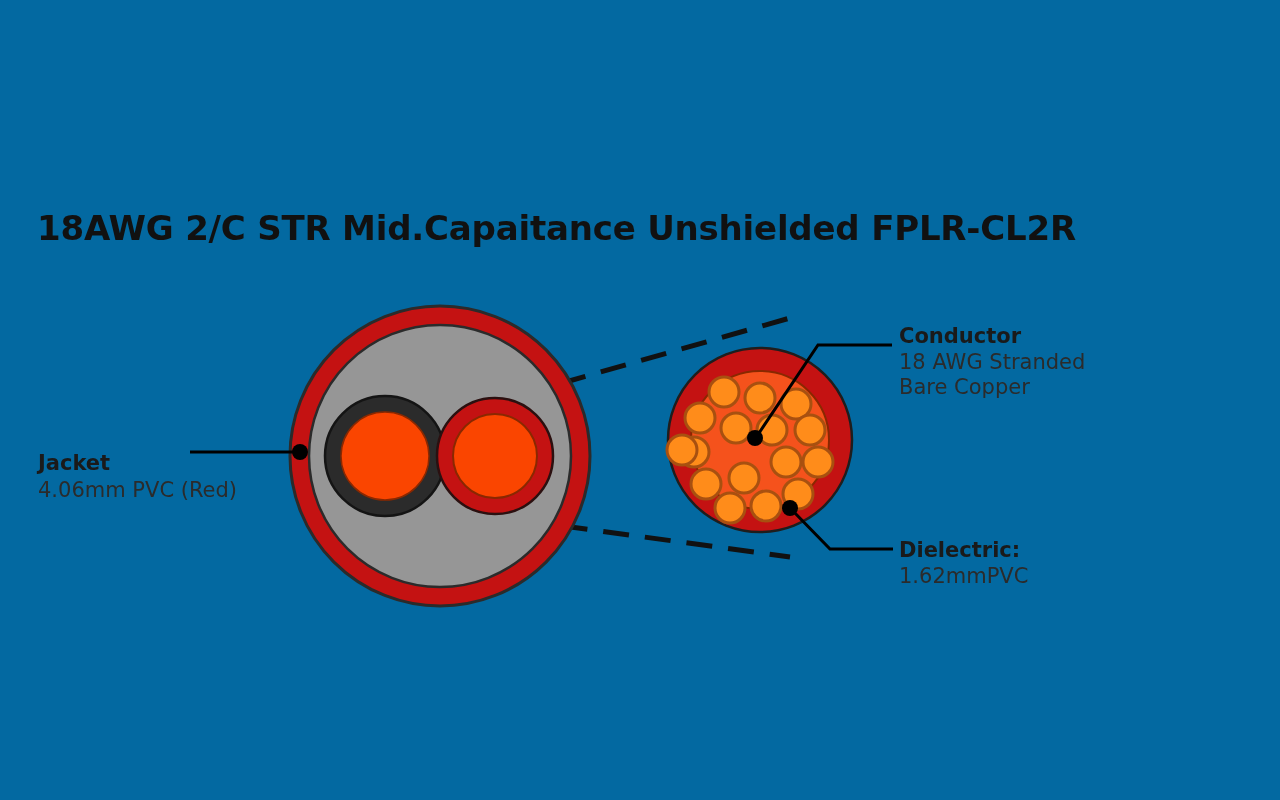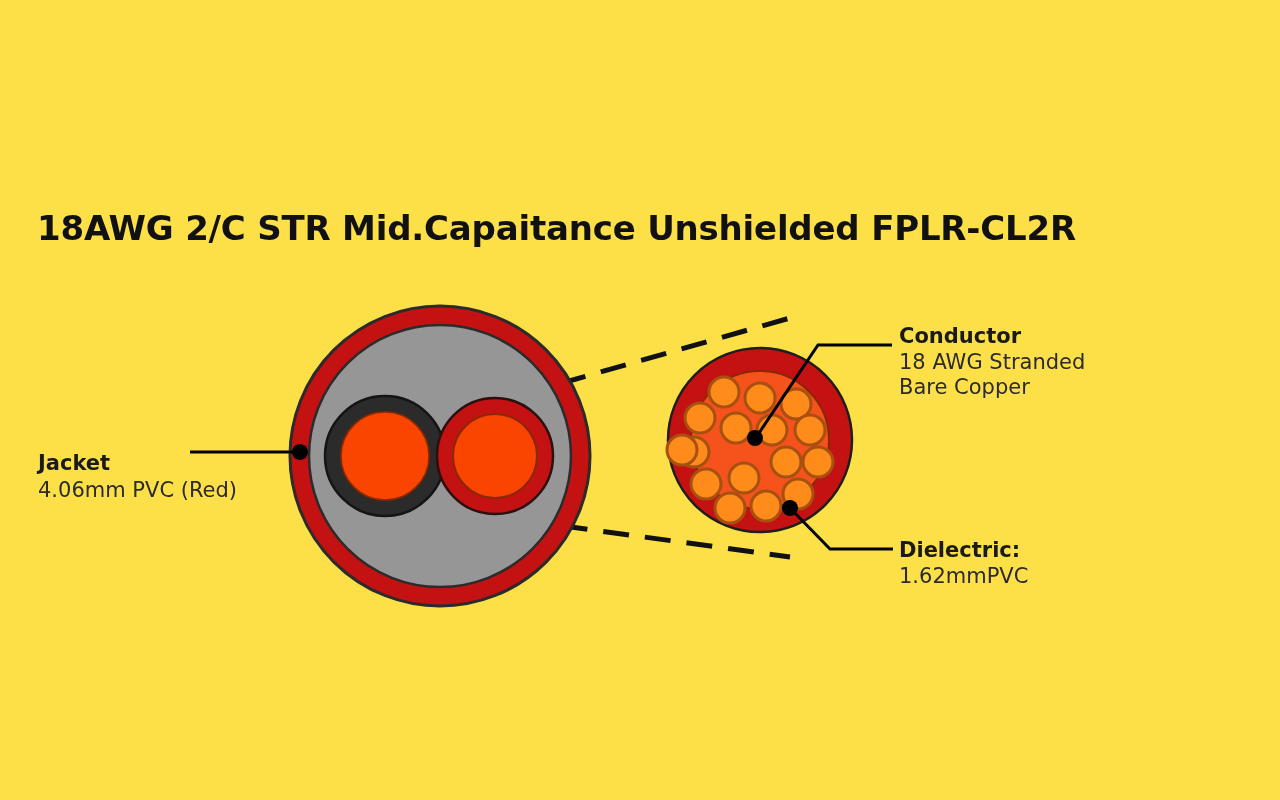--- a/index.html
+++ b/index.html
@@ -12,21 +12,21 @@
     width: 1280px;
     height: 800px;
     font-family: "DejaVu Sans", "Liberation Sans", sans-serif;
     position: relative;
     overflow: hidden;
   }
   #stage {
     position: relative;
     width: 1280px;
     height: 800px;
-    background: #fde047;
+    background: #0369a1;
     text-align: center;
   }
   .diagram-svg {
     position: absolute;
     top: 0;
     left: 0;
     width: 1280px;
     height: 800px;
   }
   .title-text {

